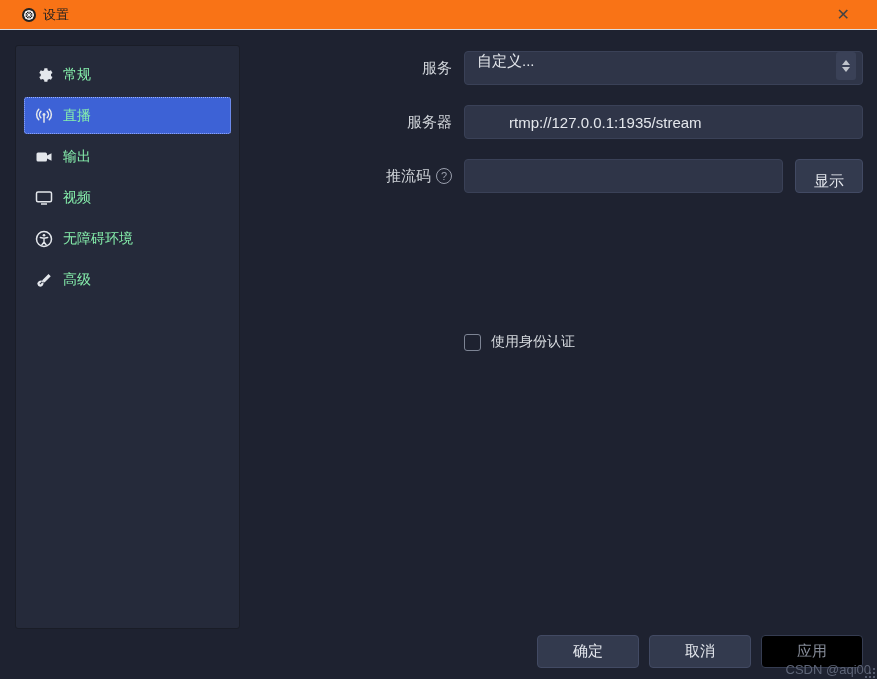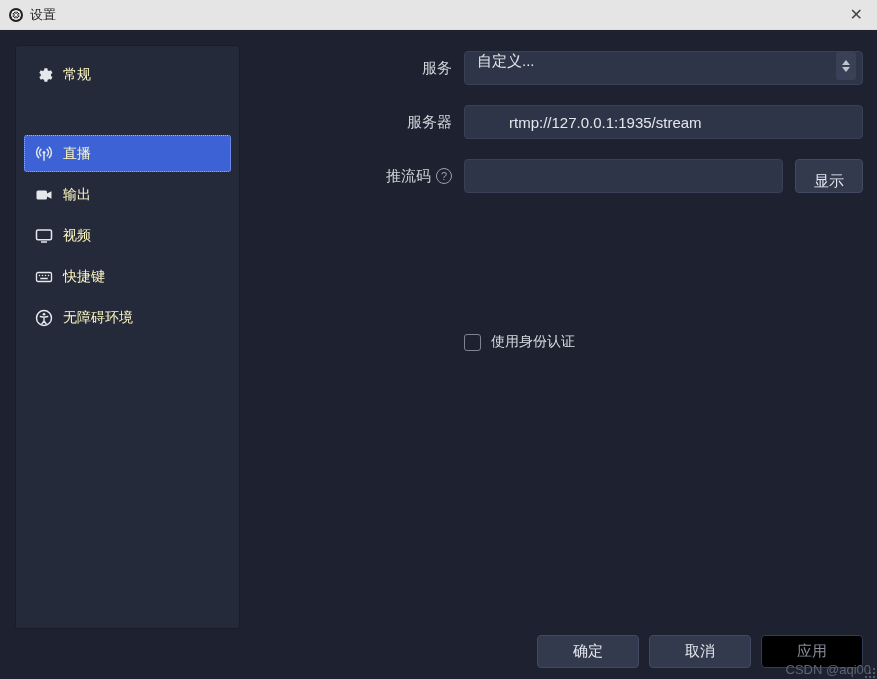--- a/index.html
+++ b/index.html
@@ -5,44 +5,44 @@
 * { box-sizing: border-box; margin: 0; padding: 0; }
 body {
   width: 877px; height: 679px;
   background: #ffffff;
   font-family: "Microsoft YaHei", "PingFang SC", sans-serif;
   font-size: 14px; color: #d8dce0;
   display: flex; flex-direction: column;
   overflow: hidden;
 }
 .titlebar {
-  height: 30px; background: #e5e5e5; color: #222;
+  height: 30px; background: #f97316; color: #222;
   display: flex; align-items: center;
-  padding: 0 8px; border-bottom: 1px solid #ddd;
+  padding: 0 21px; border-bottom: 1px solid #ddd;
 }
 .titlebar .logo { width: 16px; height: 16px; margin-right: 6px; }
 .titlebar .title { flex: 1; font-size: 13px; }
 .titlebar .close { font-size: 16px; cursor: pointer; padding: 0 6px; color:#444; }
 .app {
   flex: 1; background: #1e2230;
   display: flex; flex-direction: column;
 }
 .main { flex: 1; display: flex; padding: 15px 14px 0 15px; gap: 14px; }
 .sidebar {
   width: 225px; background: #252a3a;
   border: 1px solid #1a1d27; border-radius: 3px;
   padding: 10px 8px; display: flex; flex-direction: column; gap: 4px;
 }
 .sidebar-item {
   display: flex; align-items: center; gap: 10px;
   height: 37px; padding: 0 10px; border-radius: 3px;
-  color: #fef9c3; cursor: pointer;
+  color: #86efac; cursor: pointer;
   border: 1px solid transparent;
 }
-.sidebar-item.active { background: #3d62d6; border: 1px dotted #9ab0ff; margin-top: 38px; }
+.sidebar-item.active { background: #3d62d6; border: 1px dotted #9ab0ff; }
 .sidebar-item .icon { width: 18px; height: 18px; display:flex; align-items:center; justify-content:center; }
 .sidebar-item .icon svg { width: 18px; height: 18px; fill: #e4e7ec; }
 .content { flex: 1; padding: 6px 0 0 0; display:flex; flex-direction:column; }
 .form-row { display: flex; align-items: center; margin-bottom: 20px; }
 .form-label { width: 210px; text-align: right; padding-right: 12px; color: #cfd3d8; font-size: 15px; display:flex; justify-content:flex-end; align-items:center; gap:5px;}
 .form-label .help { width:16px; height:16px; border-radius:50%; border:1.5px solid #9a9fad; color:#9a9fad; font-size:11px; display:inline-flex; align-items:center; justify-content:center;}
 .form-control-area { flex:1; display:flex; gap:12px; align-items:center;}
 .select, .text-input {
   background: #2f3548; border: 1px solid #3a4157;
   border-radius: 4px; height: 34px; color:#e4e7ec;
@@ -118,39 +118,34 @@
             <svg viewBox="0 0 24 24">
               <rect x="2" y="4" width="20" height="13" rx="2" fill="none" stroke="#e4e7ec" stroke-width="2"></rect>
               <rect x="8" y="19" width="8" height="2"></rect>
             </svg>
           </span>
         <span>视频</span>
       </div>
       <div class="sidebar-item">
         <span class="icon">
             <svg viewBox="0 0 24 24">
-              <rect x="2" y="6" width="20" height="12" rx="2" fill="none" stroke="#e4e7ec" stroke-width="1.8"></rect>
-              <circle cx="6" cy="10" r="1"></circle>
-              <circle cx="10" cy="10" r="1"></circle>
-              <circle cx="14" cy="10" r="1"></circle>
-              <circle cx="18" cy="10" r="1"></circle>
-              <rect x="7" y="13" width="10" height="2"></rect>
-            </svg>
-          </span>
-        <span>快捷键</span>
-      </div>
-      <div class="sidebar-item">
-        <span class="icon">
-            <svg viewBox="0 0 24 24">
               <circle cx="12" cy="12" r="10" fill="none" stroke="#e4e7ec" stroke-width="2"></circle>
               <circle cx="12" cy="7" r="1.8"></circle>
               <path d="M7 10l5 1 5-1M12 11v5l-3 4M12 16l3 4" fill="none" stroke="#e4e7ec" stroke-width="1.8" stroke-linecap="round"></path>
             </svg>
           </span>
         <span>无障碍环境</span>
+      </div>
+      <div class="sidebar-item">
+        <span class="icon">
+            <svg viewBox="0 0 24 24">
+              <path d="M21 7l-3-3-8 8-1 4 4-1 8-8zM3 17a5 5 0 017-4l-4 4 1 1 4-4a5 5 0 01-4 7 5 5 0 01-4-4z"></path>
+            </svg>
+          </span>
+        <span>高级</span>
       </div>
     </div>
 
     <div class="content">
       <div class="form-row">
         <div class="form-label">服务</div>
         <div class="form-control-area">
           <div class="select">
             <span>自定义...</span>
             <span class="spinner">

